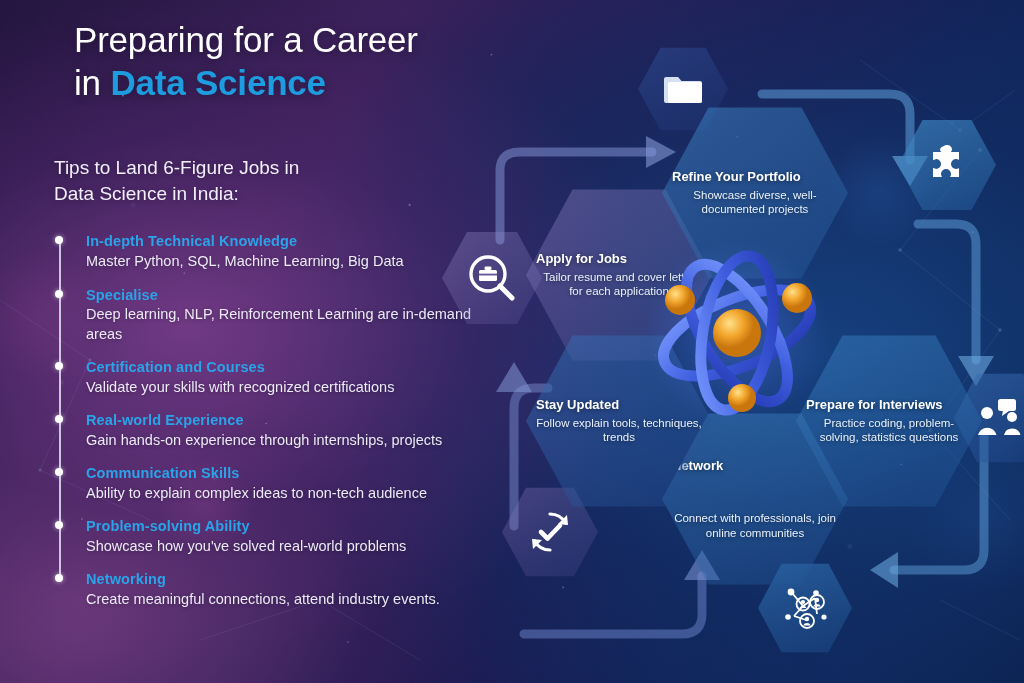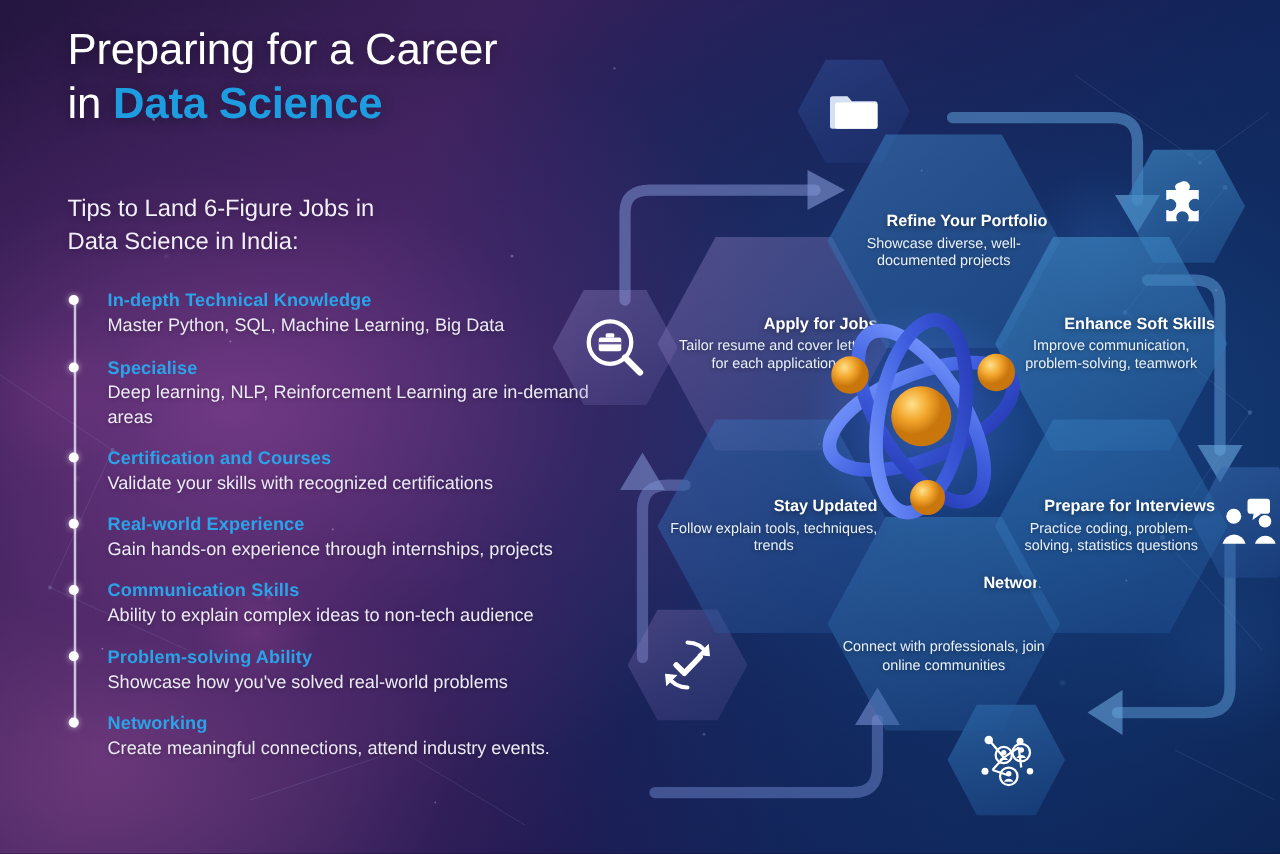--- a/index.html
+++ b/index.html
@@ -61,20 +61,21 @@
 
   
   .left { position: absolute; left: 54px; top: 18px; width: 440px; }
   .title {
     font-size: 35px;
     line-height: 1.24;
     font-weight: 400;
     color: #ffffff;
     letter-spacing: -0.2px;
     text-shadow: 0 2px 10px rgba(0,0,0,.35);
+    margin-left: 20px;
   }
   .title .accent { color: #1e9ce0; font-weight: 700; text-align: center; }
   .subtitle {
     margin-top: 50px;
     font-size: 19px;
     line-height: 1.36;
     color: #f2eefb;
     font-weight: 400;
     text-shadow: 0 1px 6px rgba(0,0,0,.3);
   }
@@ -104,21 +105,21 @@
     margin-top: 1px;
     text-shadow: 0 1px 4px rgba(0,0,0,.3);
   }
 
   
   .diagram { position: absolute; left: 430px; top: 0; width: 594px; height: 683px; }
   .hex {
     position: absolute;
     clip-path: polygon(25% 2%, 75% 2%, 100% 50%, 75% 98%, 25% 98%, 0% 50%);
     display: flex; flex-direction: column;
-    align-items: flex-end; justify-content: center;
+    align-items: flex-start; justify-content: center;
     text-align: center;
     padding: 8px 10px;
   }
   .hex .ht {
     color: #ffffff;
     font-weight: 700;
     font-size: 13px;
     line-height: 1.18;
     text-shadow: 0 1px 5px rgba(0,0,0,.45);
   }
@@ -336,24 +337,20 @@
     <div class="hex fill-purple" style="left:96px; top:186px; width:186px; height:178px;">
       <div class="ht">Apply for Jobs</div>
       <div class="hd">Tailor resume and cover letter for each application</div>
     </div>
 
     <div class="hex fill-blue1" style="left:232px; top:104px; width:186px; height:178px;">
       <div class="ht">Refine Your Portfolio</div>
       <div class="hd">Showcase diverse, well-documented projects</div>
     </div>
 
-    <div class="hex fill-blue2" style="left:366px; top:186px; width:186px; height:178px;">
-      <div class="ht">Enhance Soft Skills</div>
-      <div class="hd">Improve communication, problem-solving, teamwork</div>
-    </div>
 
     <div class="hex fill-blue3" style="left:366px; top:332px; width:186px; height:178px;">
       <div class="ht">Prepare for Interviews</div>
       <div class="hd">Practice coding, problem-solving, statistics questions</div>
     </div>
 
     <div class="hex fill-blue4" style="left:232px; top:410px; width:186px; height:178px;gap:35px;">
       <div class="ht">Network</div>
       <div class="hd">Connect with professionals, join online communities</div>
     </div>

